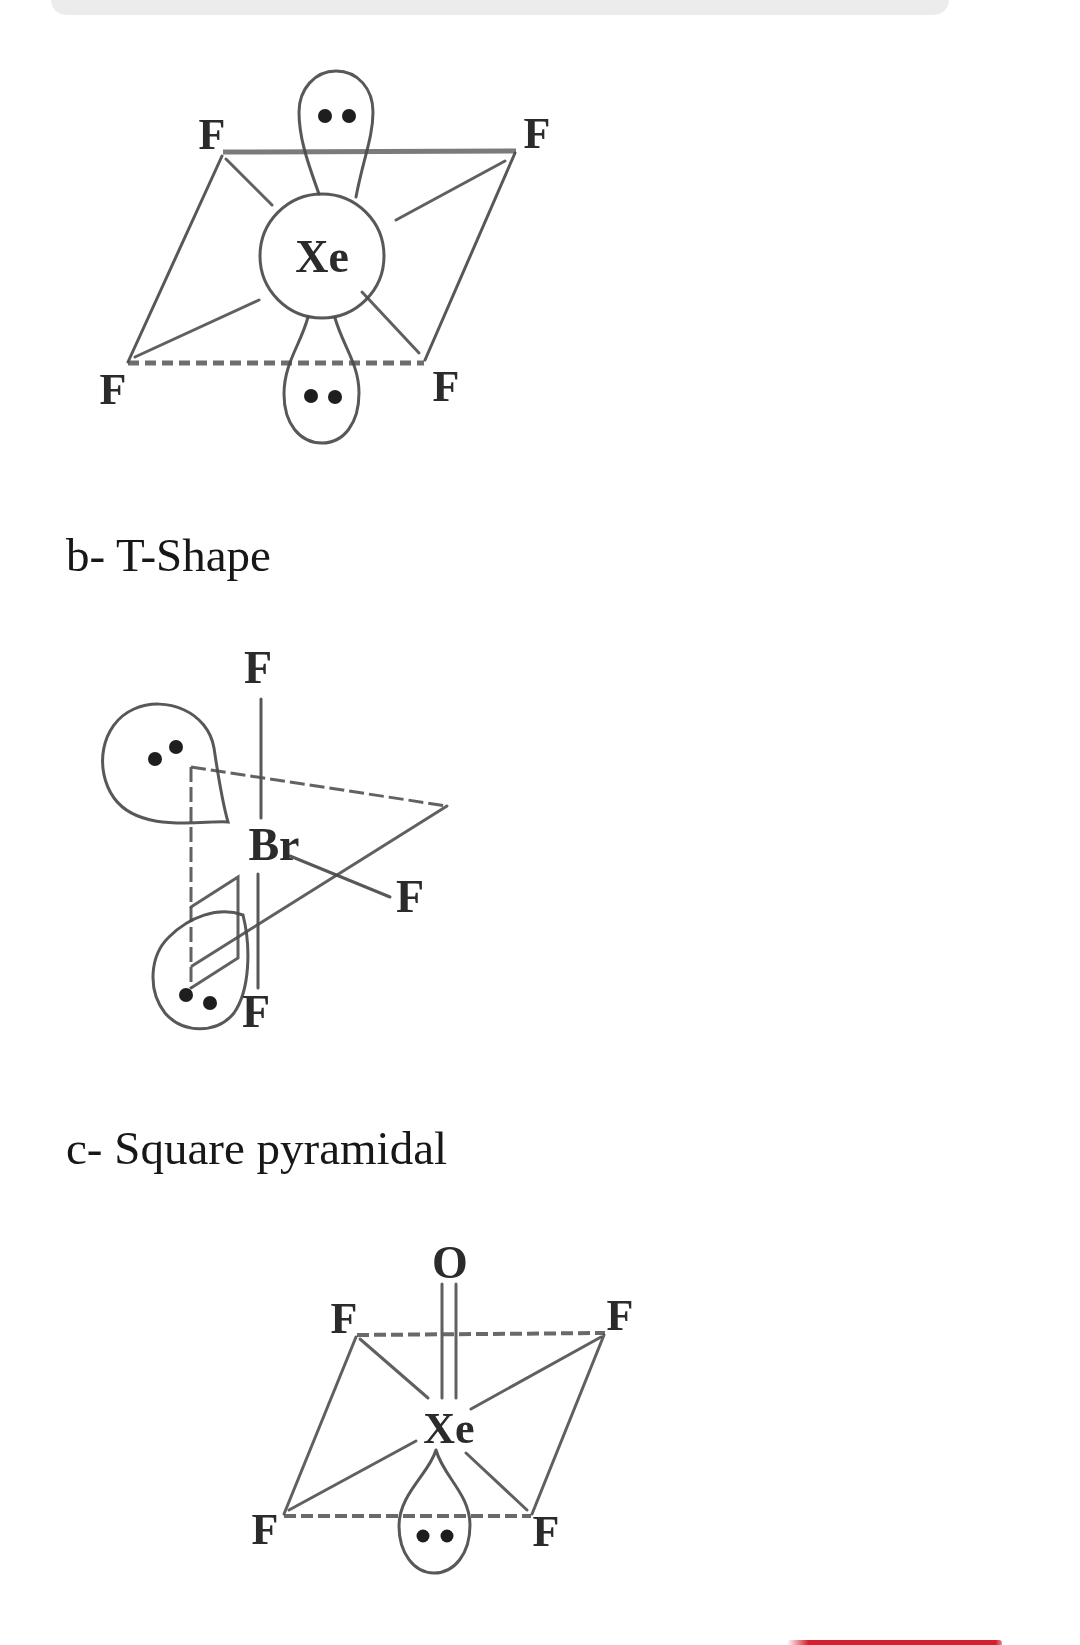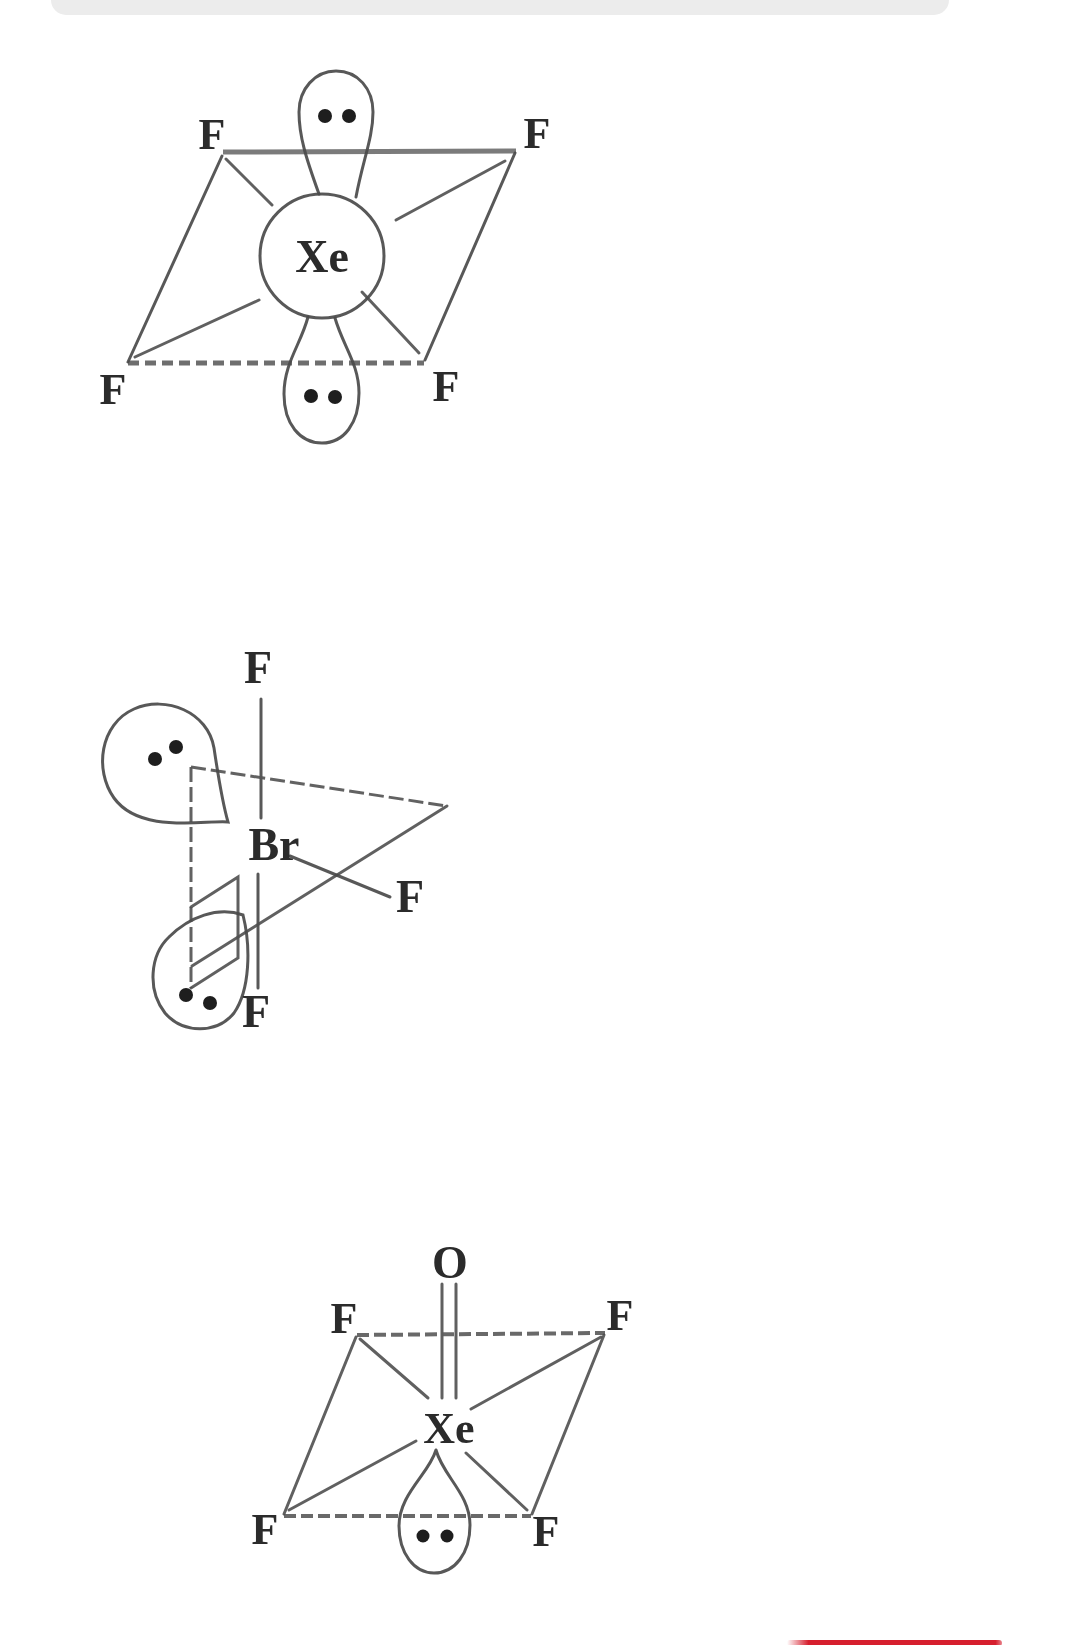--- a/index.html
+++ b/index.html
@@ -78,20 +78,21 @@
       <circle class="dot" cx="311" cy="396" r="7"></circle>
       <circle class="dot" cx="335" cy="397" r="7"></circle>
     </g>
     <text class="atom" x="212" y="149" font-size="44" text-anchor="middle">F</text>
     <text class="atom" x="537" y="148" font-size="44" text-anchor="middle">F</text>
     <text class="atom" x="113" y="404" font-size="44" text-anchor="middle">F</text>
     <text class="atom" x="446" y="401" font-size="44" text-anchor="middle">F</text>
     <text class="atom" x="322" y="272" font-size="46" text-anchor="middle">Xe</text>
   </svg>
 
+  <div class="section-label label-b">b- T-Shape</div>
 
   <svg class="d2" width="400" height="420" viewBox="75 630 400 420">
     <g>
       <line class="ink" x1="261" y1="699" x2="261" y2="818"></line>
       <line class="ink" x1="258" y1="874" x2="258" y2="988"></line>
     </g>
     <g>
       <line class="sketch-dash" x1="191" y1="767" x2="447" y2="806"></line>
       <line class="sketch-dash" x1="191" y1="767" x2="191" y2="988"></line>
       <line class="ink-thin" x1="447" y1="806" x2="192" y2="966"></line>
@@ -107,20 +108,21 @@
       <path class="ink" d="M243,915 C251,947 250,990 234,1013 C217,1034 183,1034 165,1013 C147,990 150,955 169,937 C189,917 218,906 243,915 Z"></path>
       <circle class="dot" cx="186" cy="995" r="7"></circle>
       <circle class="dot" cx="210" cy="1003" r="7"></circle>
     </g>
     <text class="atom" x="258" y="683" font-size="46" text-anchor="middle">F</text>
     <text class="atom" x="274" y="860" font-size="46" text-anchor="middle">Br</text>
     <text class="atom" x="410" y="912" font-size="46" text-anchor="middle">F</text>
     <text class="atom" x="256" y="1027" font-size="46" text-anchor="middle">F</text>
   </svg>
 
+  <div class="section-label label-c">c- Square pyramidal</div>
 
   <svg class="d3" width="430" height="352" viewBox="235 1228 430 352">
     <g>
       <line class="ink-thin" x1="442" y1="1284" x2="442" y2="1398"></line>
       <line class="ink-thin" x1="456" y1="1284" x2="456" y2="1398"></line>
     </g>
     <g>
       <line class="plane-edge-dash2" x1="357" y1="1335" x2="605" y2="1333"></line>
       <line class="plane-edge-dash2" x1="284" y1="1516" x2="531" y2="1516"></line>
       <line class="ink-thin" x1="356" y1="1337" x2="284" y2="1514"></line>

